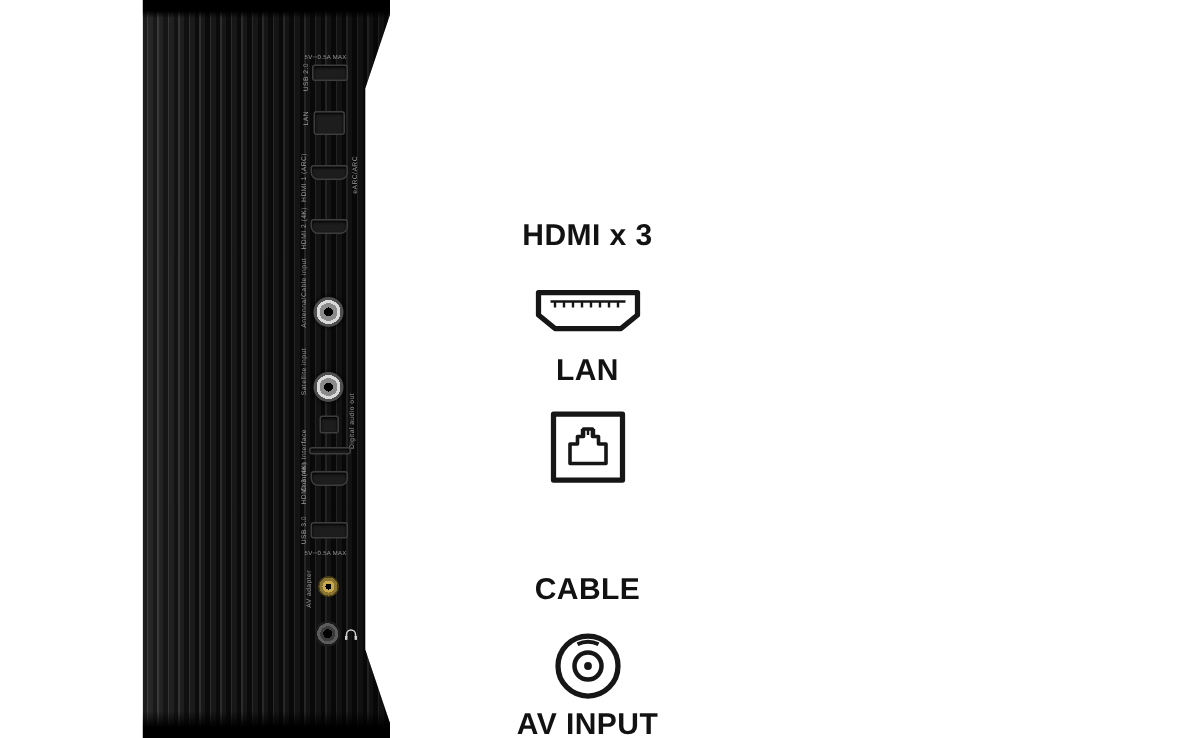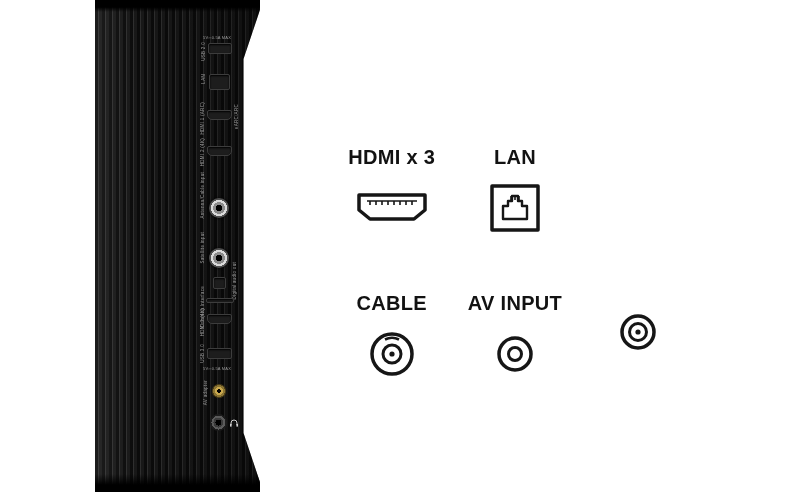--- a/index.html
+++ b/index.html
@@ -43,21 +43,21 @@
   .vlabel{
     position:absolute;writing-mode:vertical-rl;transform:rotate(180deg);
     font-size:4.5px;line-height:5px;color:#9a9a9a;letter-spacing:0.3px;white-space:nowrap;
   }
   .hlabel{
     position:absolute;font-size:4px;color:#9a9a9a;letter-spacing:0.2px;white-space:nowrap;
   }
 
   
   .legend{position:absolute;left:330px;top:146px;width:370px;}
-  .legend-row{display:flex;}
+  .legend-row{display:flex;flex-direction:column;}
   .legend-row.second{margin-top:56px;}
   .legend-item{width:33.33%;display:flex;flex-direction:column;align-items:center;}
   .legend-label{
     font-size:20px;font-weight:700;color:#121212;letter-spacing:0.3px;
     height:22px;line-height:22px;white-space:nowrap;
   }
   .legend-iconbox{height:56px;margin-top:12px;display:flex;align-items:center;justify-content:center;}
   .legend svg{display:block;}
   .stroke{fill:none;stroke:#161616;stroke-linejoin:round;stroke-linecap:butt;}
 </style>

